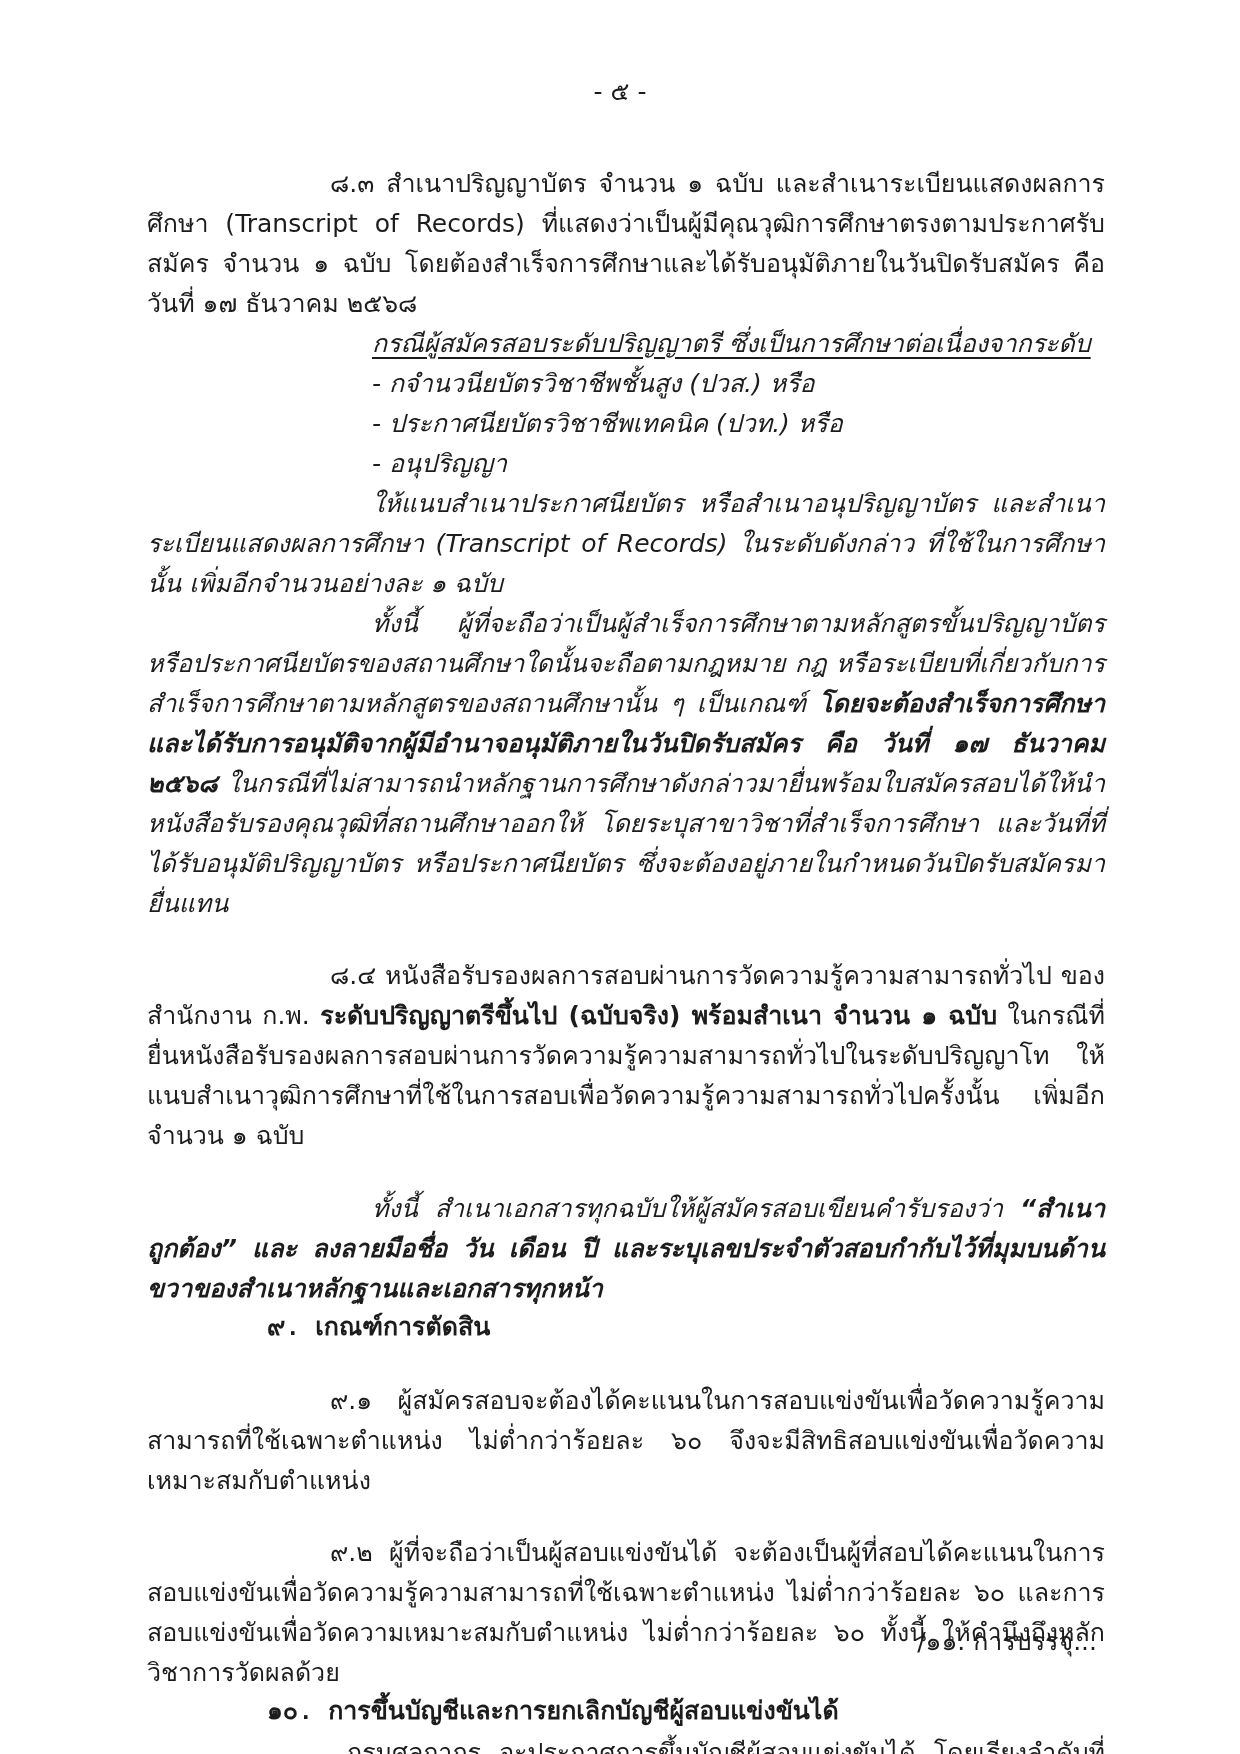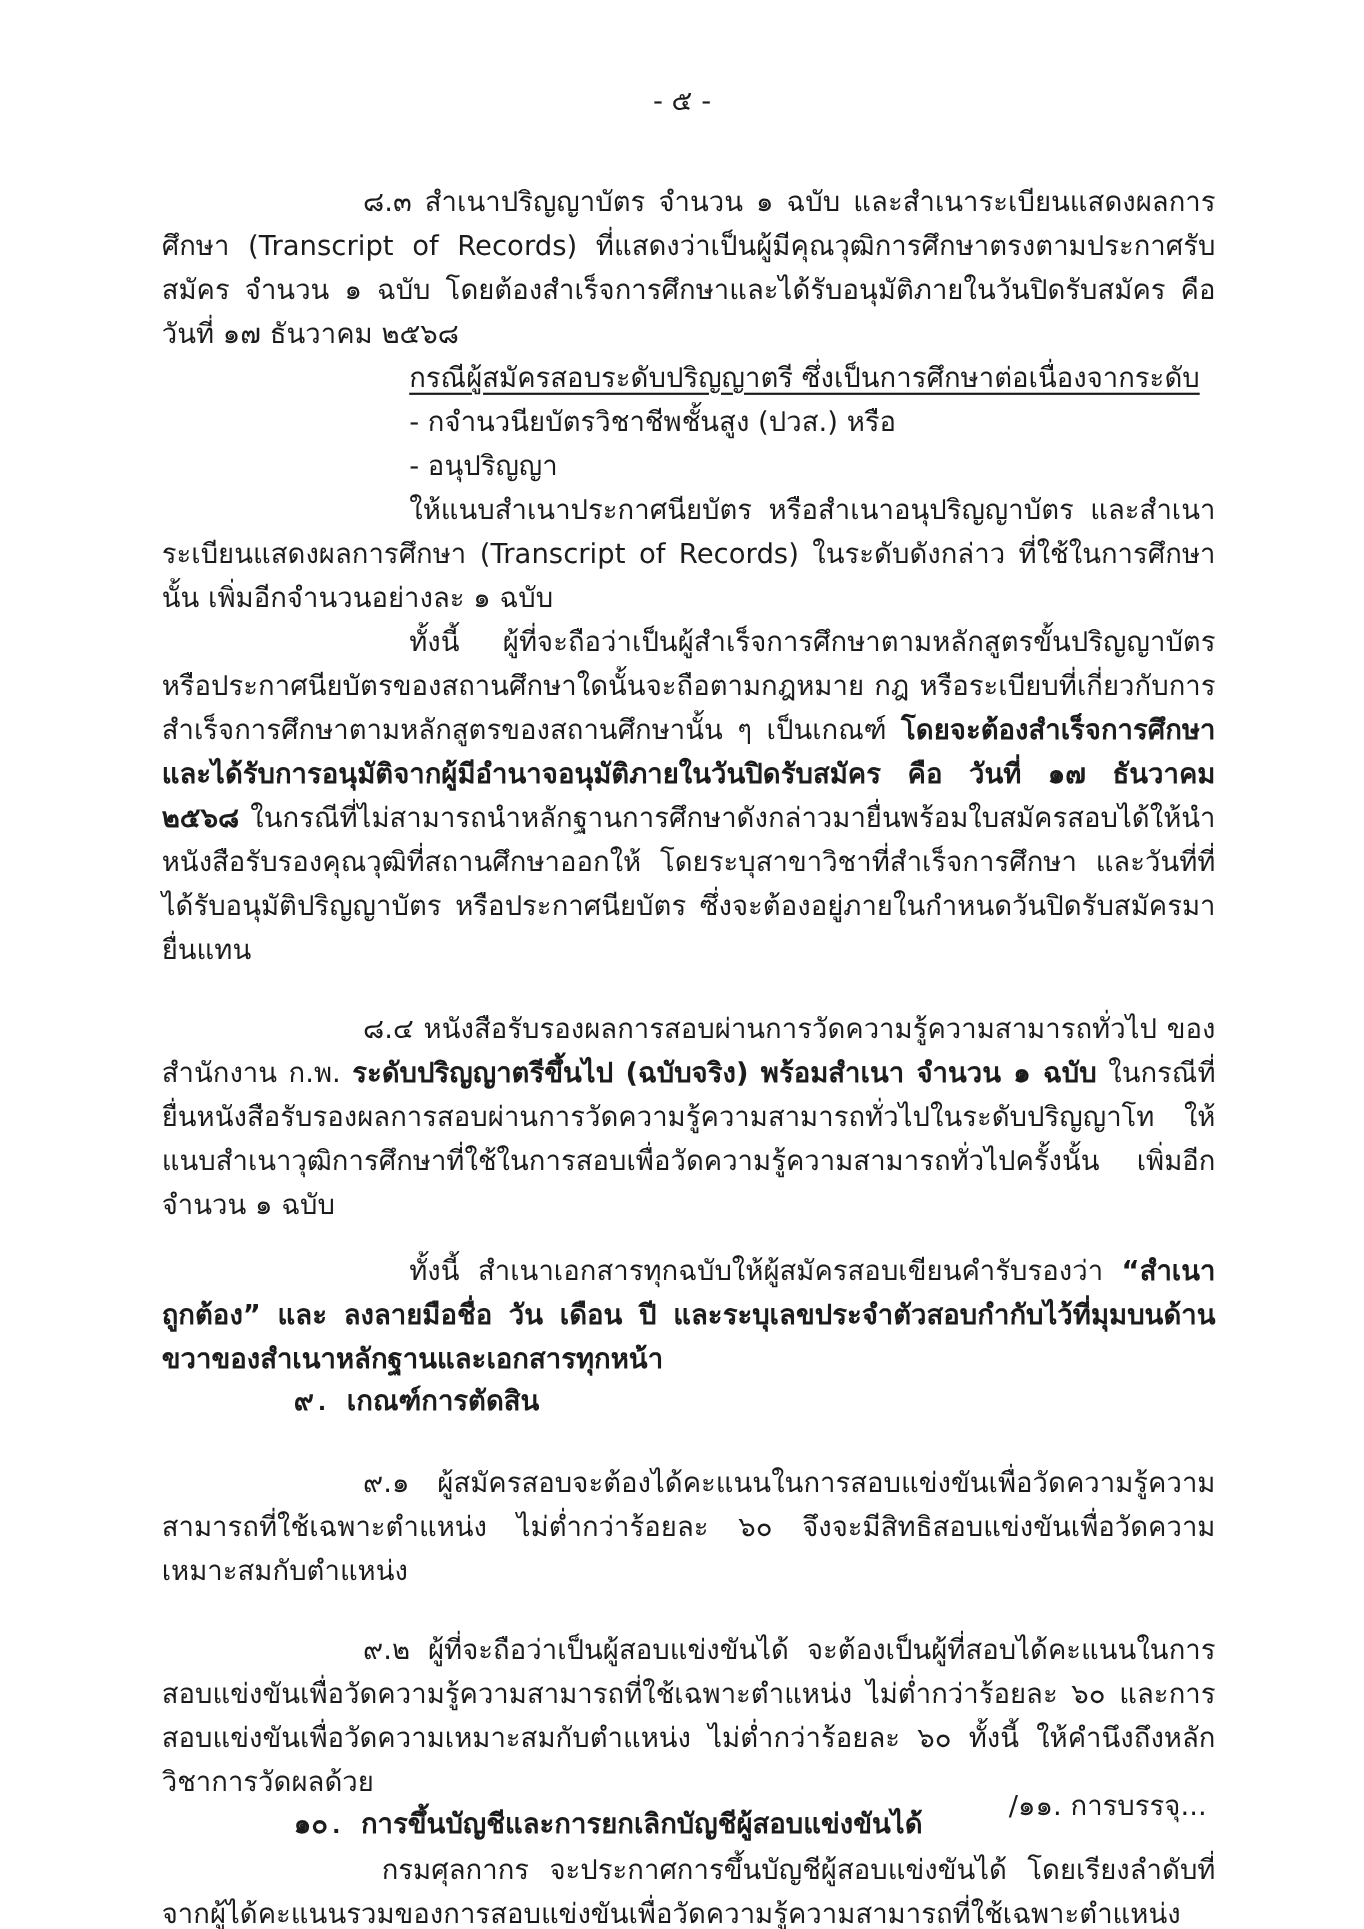--- a/index.html
+++ b/index.html
@@ -33,21 +33,21 @@
   }
   .para {
     margin: 0;
     font-size: 25px;
     line-height: 40px;
     text-align: justify;
   }
   
   .indent1  { text-indent: 183px; margin-top: 32px; }   
   .indent1b { text-indent: 200px; }   
-  .indent2  { text-indent: 225px; }   
+  .indent2  { text-indent: 225px; font-style: italic; }   
   .heading  { text-indent: 120px; font-weight: bold; text-align: left; font-family: Liberation Mono, monospace; }
   .b { font-weight: bold; }
   .u { text-decoration: underline; text-underline-offset: 5px; }
   .footer-note {
     position: absolute;
     top: 1622px;
     right: 143px;
     font-size: 25px;
     line-height: 40px;
     text-align: right;
@@ -56,25 +56,26 @@
 </head>
 <body>
 
 <div class="page">
   <div class="page-number">- ๕ -</div>
 
   <div class="content">
       <p class="para indent1"><span>๘.๓ สำเนาปริญญาบัตร จำนวน ๑ ฉบับ และสำเนาระเบียนแสดงผลการศึกษา (Transcript of Records) ที่แสดงว่าเป็นผู้มีคุณวุฒิการศึกษาตรงตามประกาศรับสมัคร จำนวน ๑ ฉบับ โดยต้องสำเร็จการศึกษาและได้รับอนุมัติภายในวันปิดรับสมัคร คือวันที่ ๑๗ ธันวาคม ๒๕๖๘</span></p>
       <p class="para indent2"><span class="u">กรณีผู้สมัครสอบระดับปริญญาตรี ซึ่งเป็นการศึกษาต่อเนื่องจากระดับ</span></p>
       <p class="para indent2"><span>- กจำนวนียบัตรวิชาชีพชั้นสูง (ปวส.) หรือ</span></p>
+      <p class="para indent2"><span>- ประกาศนียบัตรวิชาชีพเทคนิค (ปวท.) หรือ</span></p>
       <p class="para indent2"><span>- อนุปริญญา</span></p>
       <p class="para indent2"><span>ให้แนบสำเนาประกาศนียบัตร หรือสำเนาอนุปริญญาบัตร และสำเนาระเบียนแสดงผลการศึกษา (Transcript of Records) ในระดับดังกล่าว ที่ใช้ในการศึกษานั้น เพิ่มอีกจำนวนอย่างละ ๑ ฉบับ</span></p>
       <p class="para indent2"><span>ทั้งนี้ ผู้ที่จะถือว่าเป็นผู้สำเร็จการศึกษาตามหลักสูตรขั้นปริญญาบัตรหรือประกาศนียบัตรของสถานศึกษาใดนั้นจะถือตามกฎหมาย กฎ หรือระเบียบที่เกี่ยวกับการสำเร็จการศึกษาตามหลักสูตรของสถานศึกษานั้น ๆ เป็นเกณฑ์ </span><span class="b">โดยจะต้องสำเร็จการศึกษาและได้รับการอนุมัติจากผู้มีอำนาจอนุมัติภายในวันปิดรับสมัคร คือ วันที่ ๑๗ ธันวาคม ๒๕๖๘</span><span> ในกรณีที่ไม่สามารถนำหลักฐานการศึกษาดังกล่าวมายื่นพร้อมใบสมัครสอบได้ให้นำหนังสือรับรองคุณวุฒิที่สถานศึกษาออกให้ โดยระบุสาขาวิชาที่สำเร็จการศึกษา และวันที่ที่ได้รับอนุมัติปริญญาบัตร หรือประกาศนียบัตร ซึ่งจะต้องอยู่ภายในกำหนดวันปิดรับสมัครมายื่นแทน</span></p>
       <p class="para indent1"><span>๘.๔ หนังสือรับรองผลการสอบผ่านการวัดความรู้ความสามารถทั่วไป ของสำนักงาน ก.พ. </span><span class="b">ระดับปริญญาตรีขึ้นไป (ฉบับจริง) พร้อมสำเนา จำนวน ๑ ฉบับ</span><span> ในกรณีที่ยื่นหนังสือรับรองผลการสอบผ่านการวัดความรู้ความสามารถทั่วไปในระดับปริญญาโท ให้แนบสำเนาวุฒิการศึกษาที่ใช้ในการสอบเพื่อวัดความรู้ความสามารถทั่วไปครั้งนั้น เพิ่มอีกจำนวน ๑ ฉบับ</span></p>
-      <p class="para indent2" style="margin-top: 20px;"><span>ทั้งนี้ สำเนาเอกสารทุกฉบับให้ผู้สมัครสอบเขียนคำรับรองว่า </span><span class="b">“สำเนาถูกต้อง” และ ลงลายมือชื่อ วัน เดือน ปี และระบุเลขประจำตัวสอบกำกับไว้ที่มุมบนด้านขวาของสำเนาหลักฐานและเอกสารทุกหน้า</span></p>
+      <p class="para indent2" style="margin-top: 33px;"><span>ทั้งนี้ สำเนาเอกสารทุกฉบับให้ผู้สมัครสอบเขียนคำรับรองว่า </span><span class="b">“สำเนาถูกต้อง” และ ลงลายมือชื่อ วัน เดือน ปี และระบุเลขประจำตัวสอบกำกับไว้ที่มุมบนด้านขวาของสำเนาหลักฐานและเอกสารทุกหน้า</span></p>
       <p class="para heading"><span class="b">๙. เกณฑ์การตัดสิน</span></p>
       <p class="para indent1"><span>๙.๑ ผู้สมัครสอบจะต้องได้คะแนนในการสอบแข่งขันเพื่อวัดความรู้ความสามารถที่ใช้เฉพาะตำแหน่ง ไม่ต่ำกว่าร้อยละ ๖๐ จึงจะมีสิทธิสอบแข่งขันเพื่อวัดความเหมาะสมกับตำแหน่ง</span></p>
       <p class="para indent1"><span>๙.๒ ผู้ที่จะถือว่าเป็นผู้สอบแข่งขันได้ จะต้องเป็นผู้ที่สอบได้คะแนนในการสอบแข่งขันเพื่อวัดความรู้ความสามารถที่ใช้เฉพาะตำแหน่ง ไม่ต่ำกว่าร้อยละ ๖๐ และการสอบแข่งขันเพื่อวัดความเหมาะสมกับตำแหน่ง ไม่ต่ำกว่าร้อยละ ๖๐ ทั้งนี้ ให้คำนึงถึงหลักวิชาการวัดผลด้วย</span></p>
       <p class="para heading"><span class="b">๑๐. การขึ้นบัญชีและการยกเลิกบัญชีผู้สอบแข่งขันได้</span></p>
       <p class="para indent1b"><span>กรมศุลกากร จะประกาศการขึ้นบัญชีผู้สอบแข่งขันได้ โดยเรียงลำดับที่จากผู้ได้คะแนนรวมของการสอบแข่งขันเพื่อวัดความรู้ความสามารถที่ใช้เฉพาะตำแหน่งและการสอบแข่งขันเพื่อวัดความเหมาะสมกับตำแหน่งสูงสุดลงมาตามลำดับ ในกรณีที่มีผู้สอบได้คะแนนรวมเท่ากัน ให้ผู้สอบได้คะแนนการสอบแข่งขันเพื่อวัดความเหมาะสมกับตำแหน่งมากกว่าเป็นผู้อยู่ในลำดับที่สูงกว่า ถ้าได้คะแนนการสอบแข่งขันเพื่อวัดความเหมาะสมกับตำแหน่งเท่ากัน ให้ผู้ที่ได้รับเลขประจำตัวสอบก่อนเป็นผู้อยู่ในลำดับที่สูงกว่า</span></p>
     </div>
 
   <div class="footer-note">/๑๑. การบรรจุ...</div>
 </div>
 

